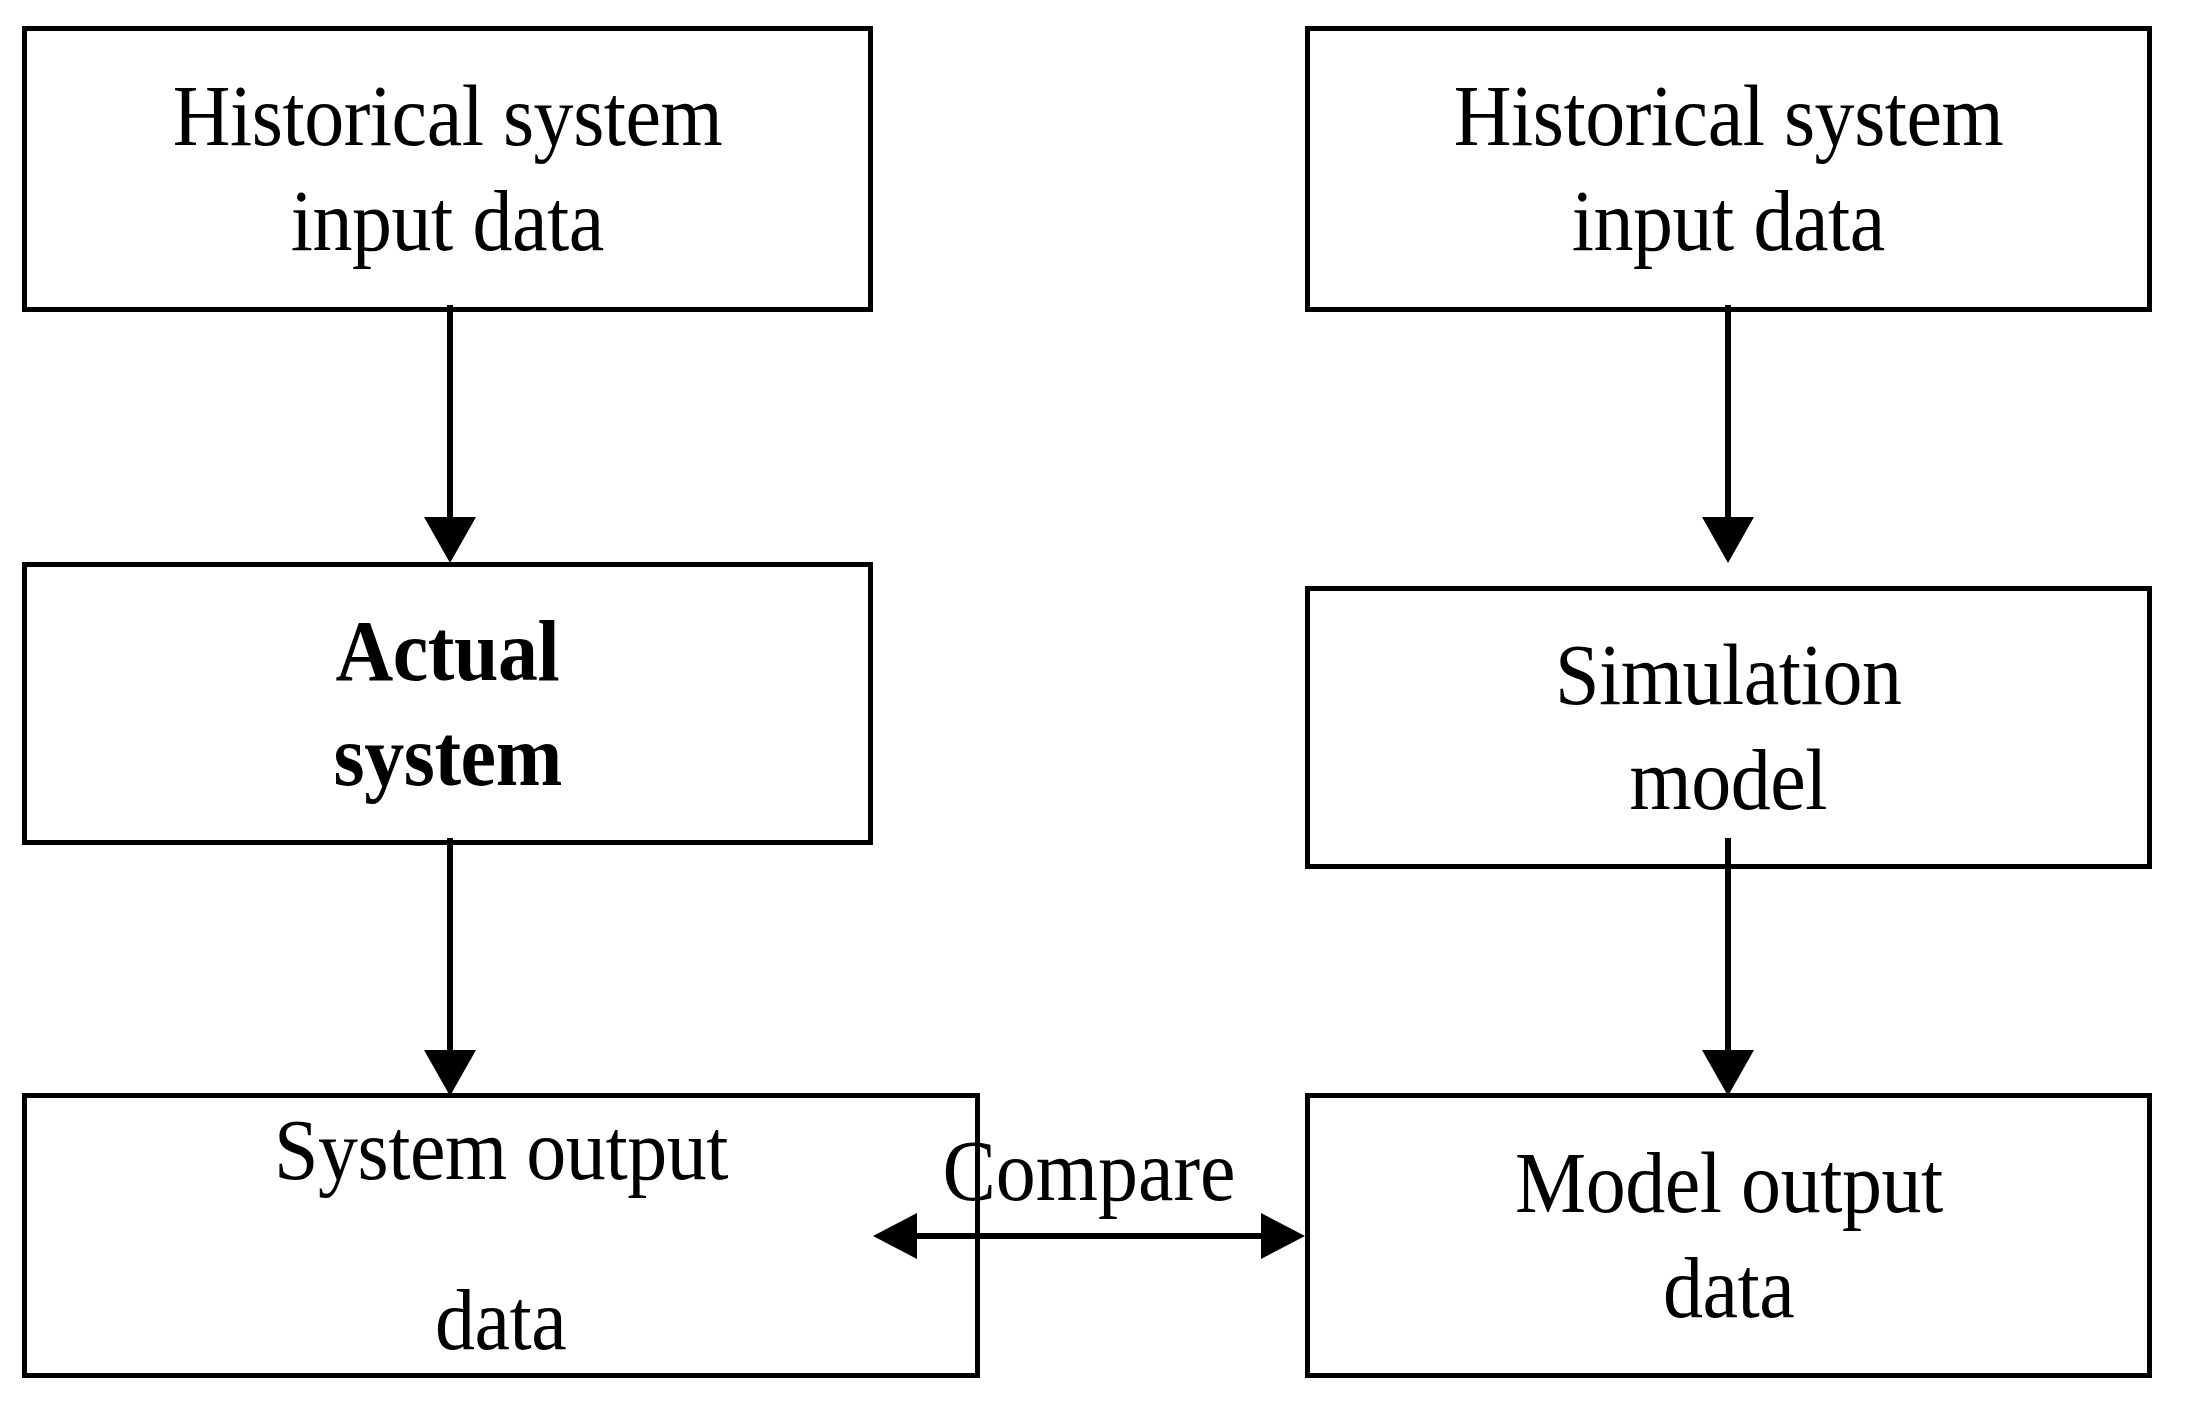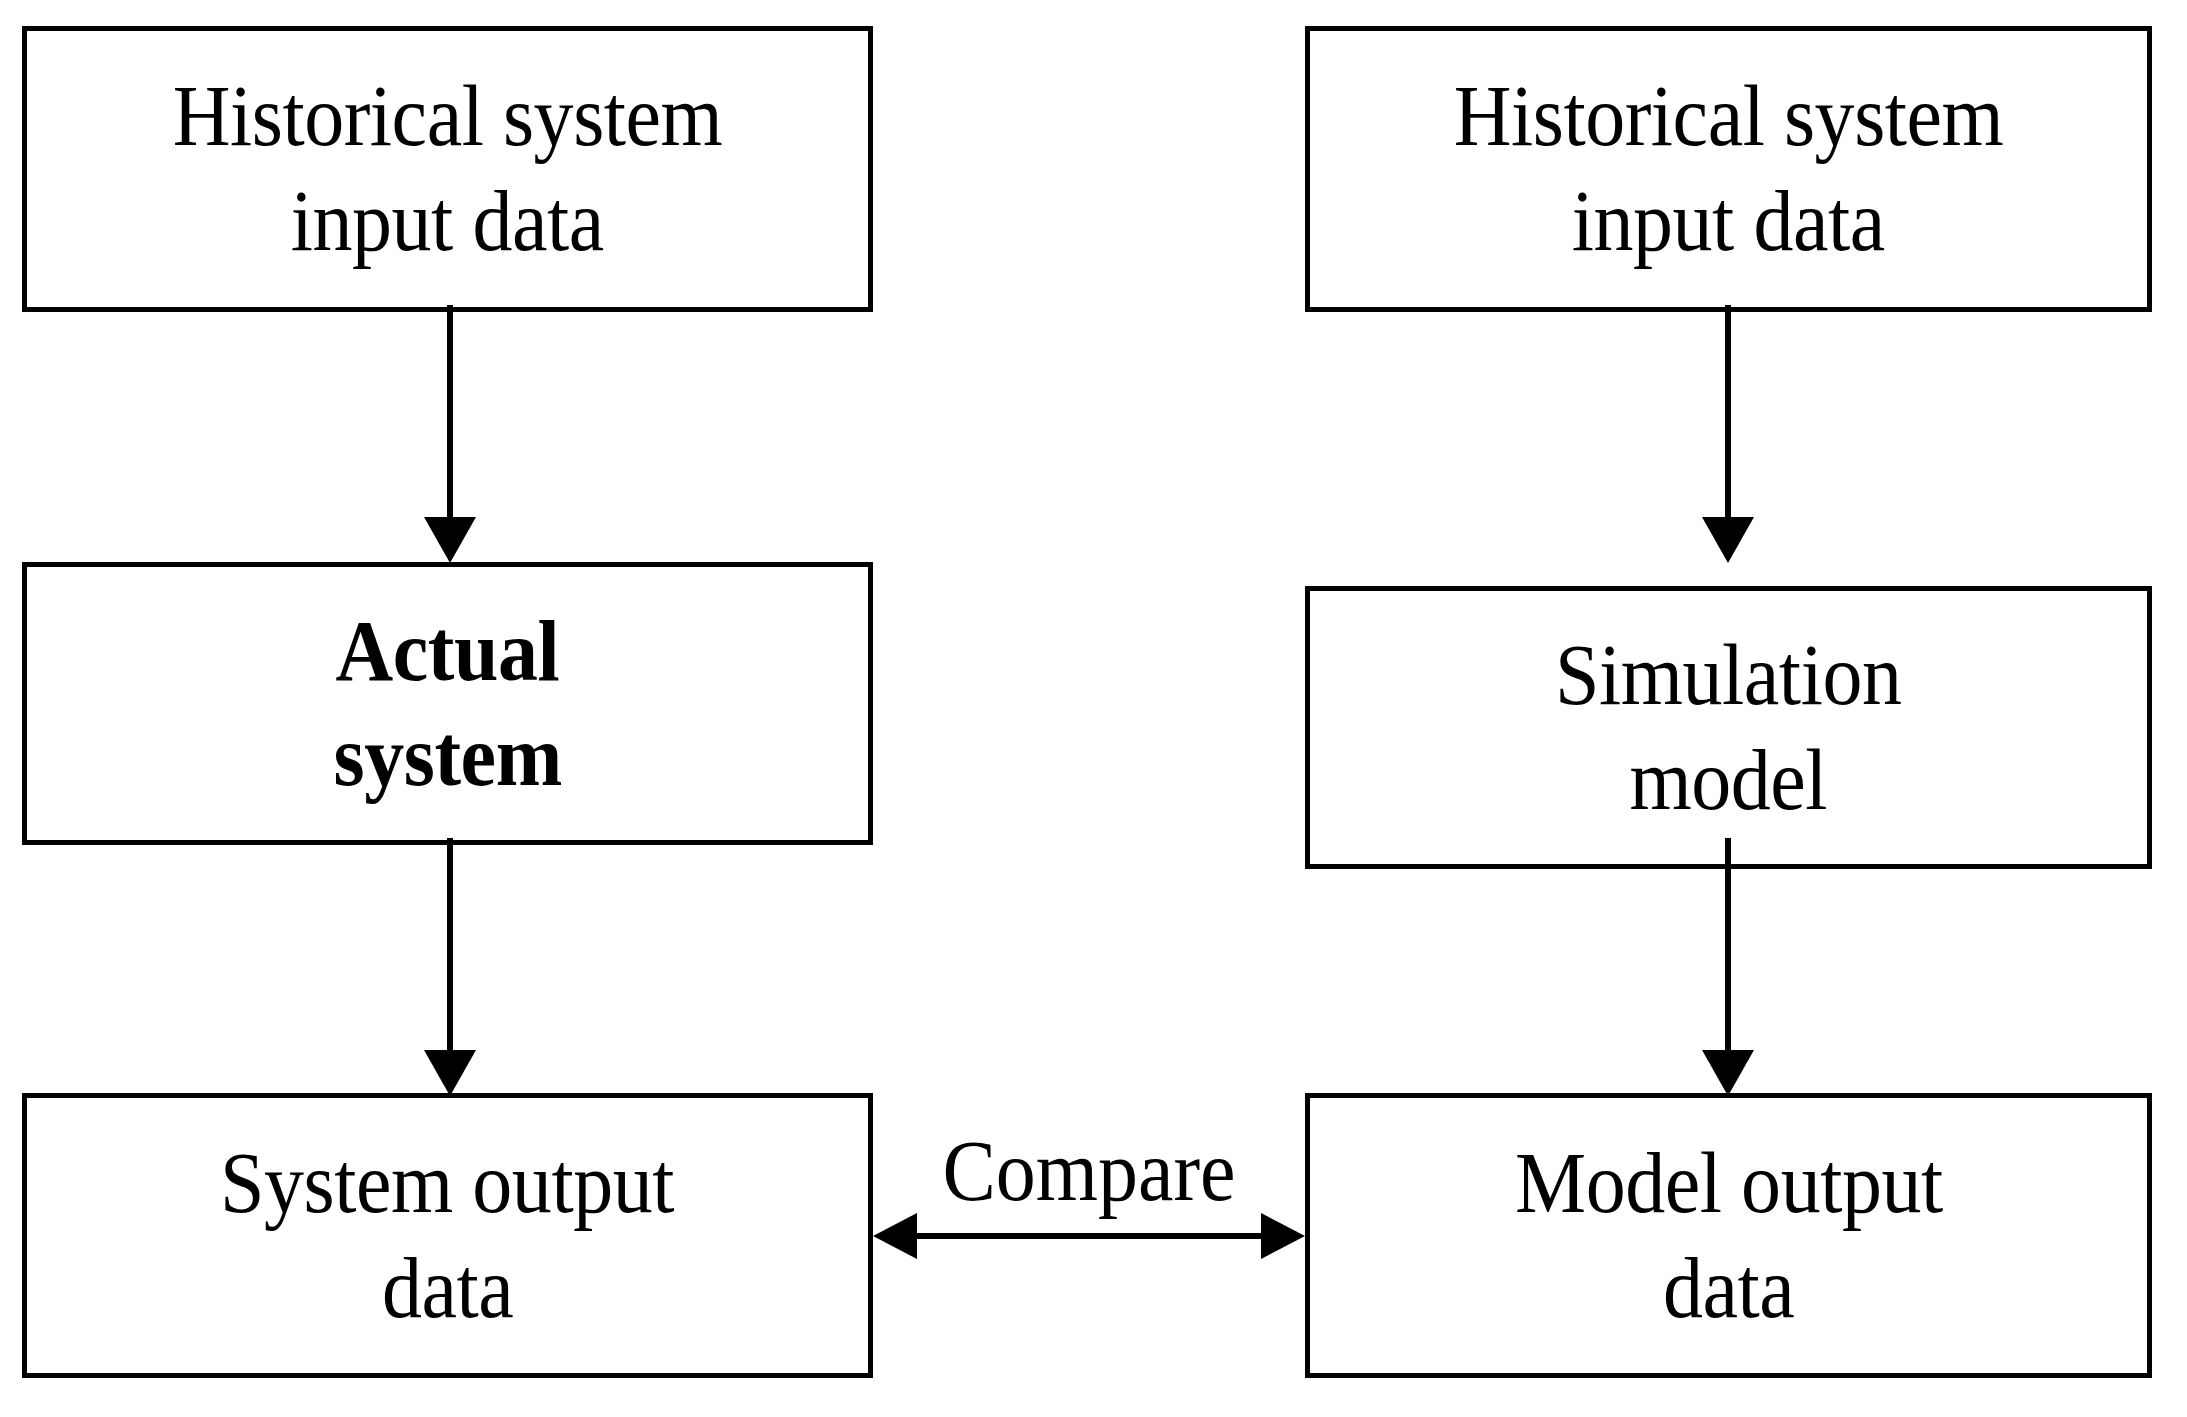--- a/index.html
+++ b/index.html
@@ -69,21 +69,21 @@
   <div class="node-box" style="left:22px; top:562px; width:851px; height:283px;font-weight:bold;">
     <span class="node-line">Actual</span>
     <span class="node-line">system</span>
   </div>
 
   <div class="node-box" style="left:1305px; top:562px; width:847px; height:283px;margin-top:24px;">
     <span class="node-line">Simulation</span>
     <span class="node-line">model</span>
   </div>
 
-  <div class="node-box" style="left:22px; top:1093px; width:851px; height:285px;">
+  <div class="node-box" style="left:22px; top:1093px; width:958px; height:285px;justify-content:space-between;">
     <span class="node-line">System output</span>
     <span class="node-line">data</span>
   </div>
 
   <div class="node-box" style="left:1305px; top:1093px; width:847px; height:285px;">
     <span class="node-line">Model output</span>
     <span class="node-line">data</span>
   </div>
 
   <svg class="arrow-svg" style="left:410px; top:305px; width:80px; height:262px;" viewBox="0 0 80 262">

